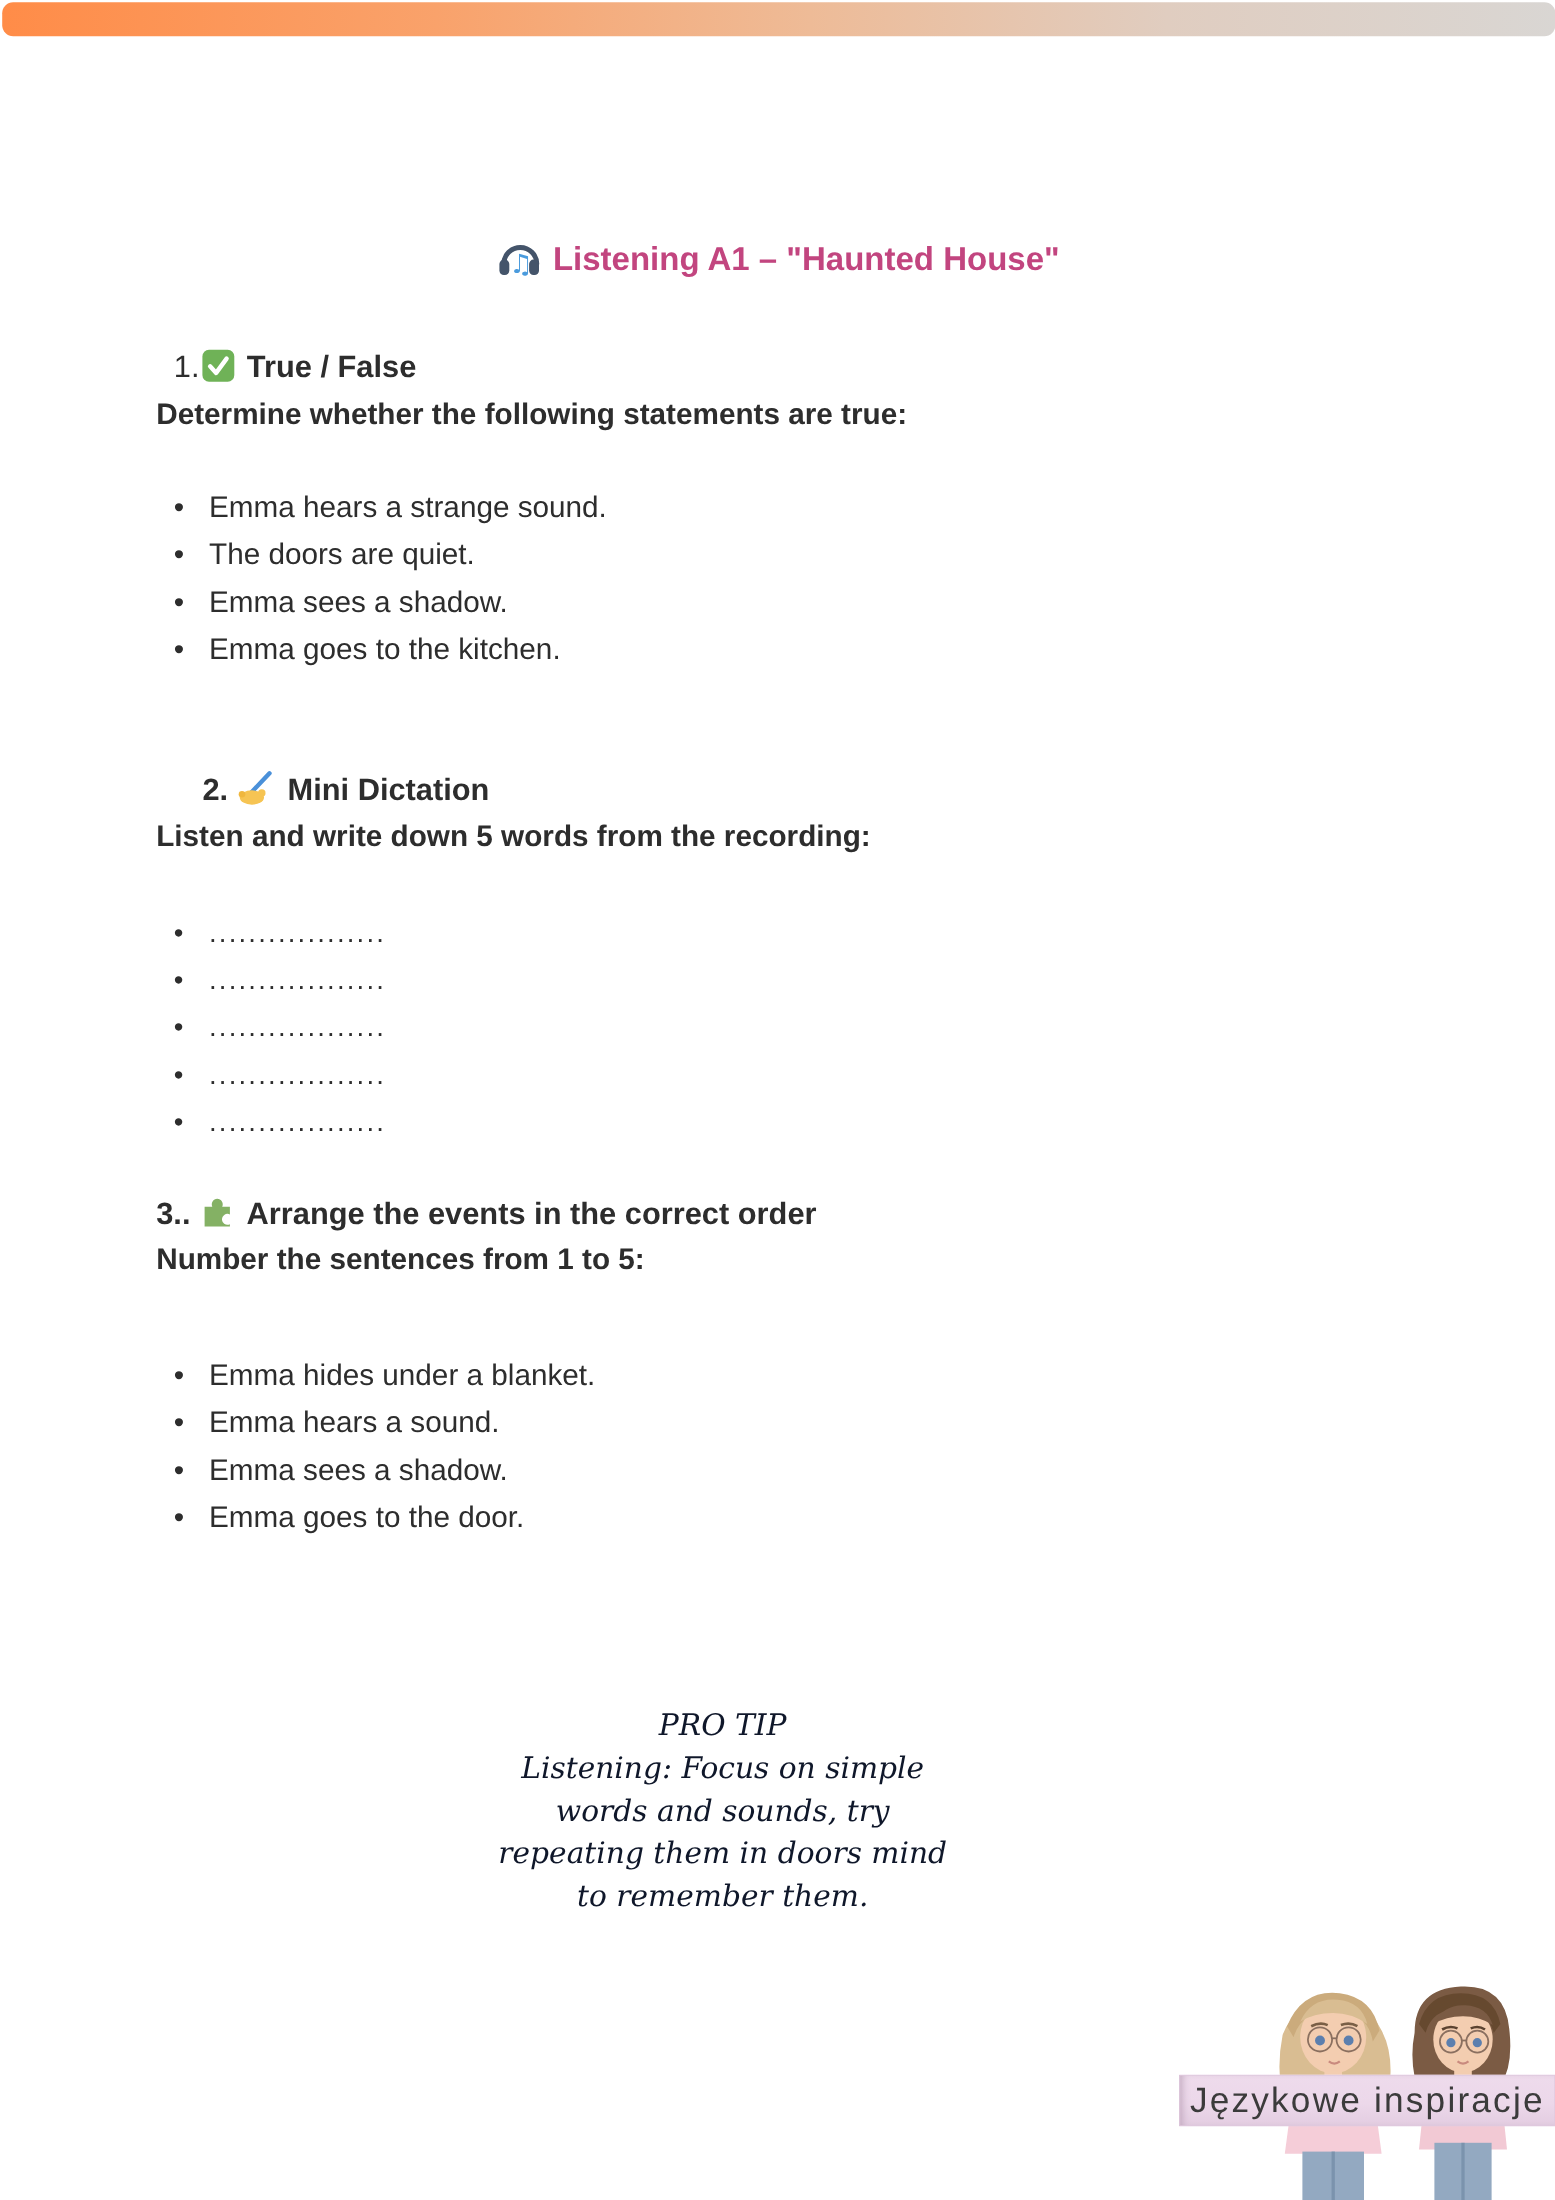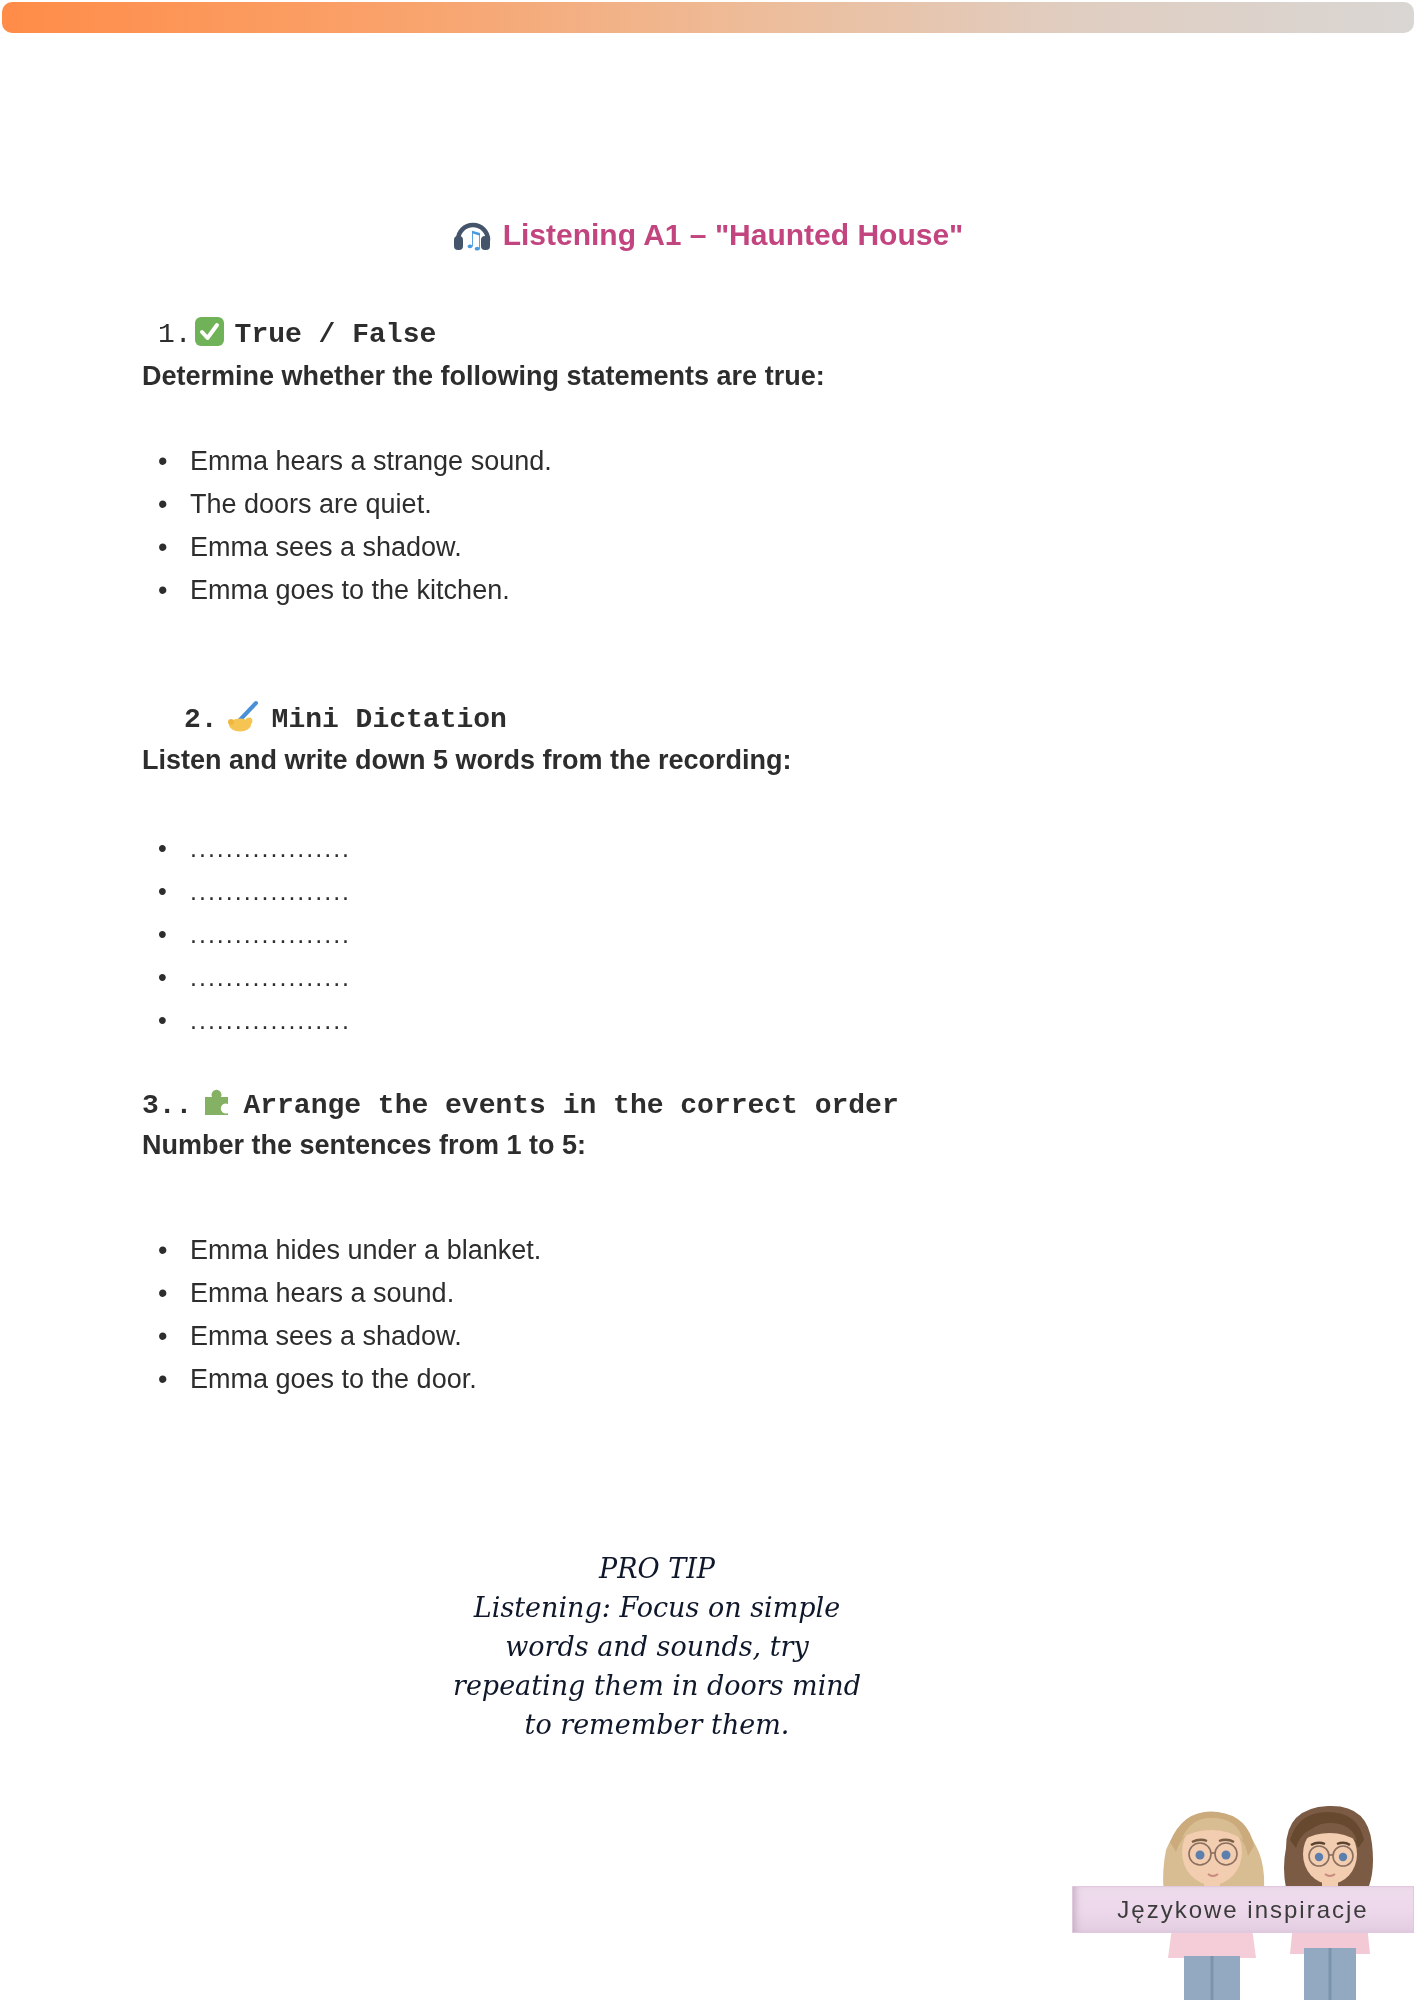--- a/index.html
+++ b/index.html
@@ -30,21 +30,20 @@
     color: #c2457f;
     line-height: 40px;
   }
   .doc-title .ttl-icon { display: inline-block; vertical-align: -7px; margin-right: 10px; }
   .sec-header {
     position: absolute;
     font-size: 28px;
     font-weight: 700;
     line-height: 36px;
     white-space: nowrap;
-    font-family: Liberation Mono, monospace;
   }
   .sec-header .sec-num { font-weight: 700; margin-right: 8px; }
   .sec-header.first .sec-num { font-weight: 400; margin-right: 2px; }
   .sec-header .hdr-icon { display: inline-block; vertical-align: -5px; margin-right: 10px; }
   .sec-instr {
     position: absolute;
     left: 142px;
     font-size: 27px;
     font-weight: 700;
     line-height: 36px;
@@ -90,21 +89,21 @@
     left: 1072px; right: 0; top: 1886px;
     height: 47px;
     background: linear-gradient(180deg, #eedbec 0%, #ecd8ea 55%, #e3cde1 100%);
     box-shadow: inset 0 0 0 1px #e0c9de, inset 6px 0 8px -4px #b9a0b6;
     z-index: 2;
     display: flex;
     align-items: center;
     justify-content: center;
   }
   .brand-banner .brand-text {
-    font-size: 24px;
+    font-size: 32px;
     color: #3b3b3b;
     letter-spacing: 2px;
     white-space: nowrap;
   }
 </style>
 </head>
 <body>
 
 <div class="page">
 

